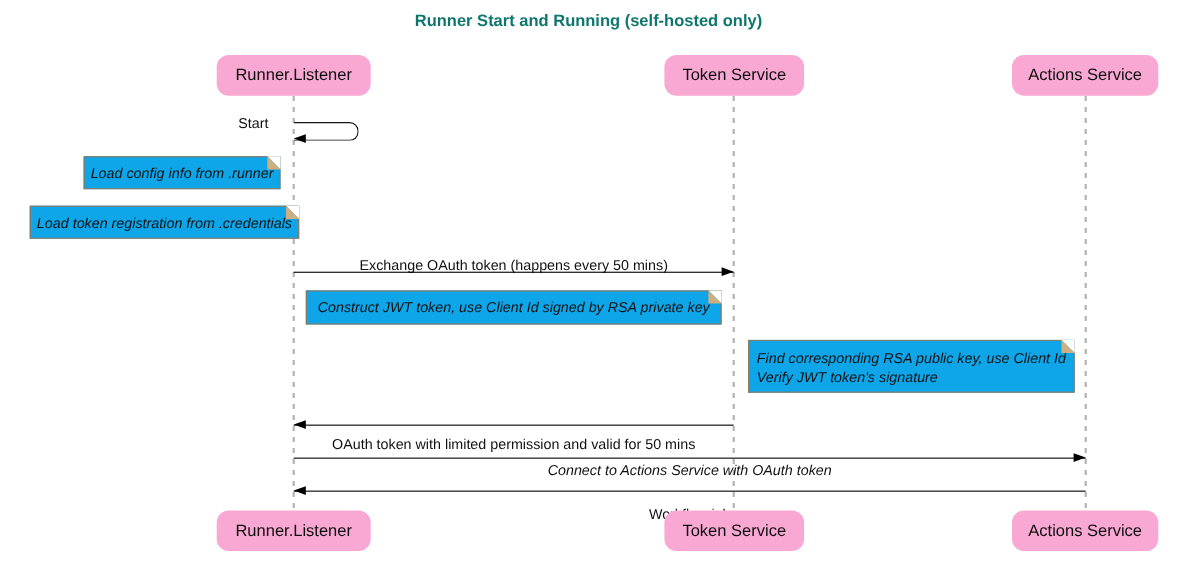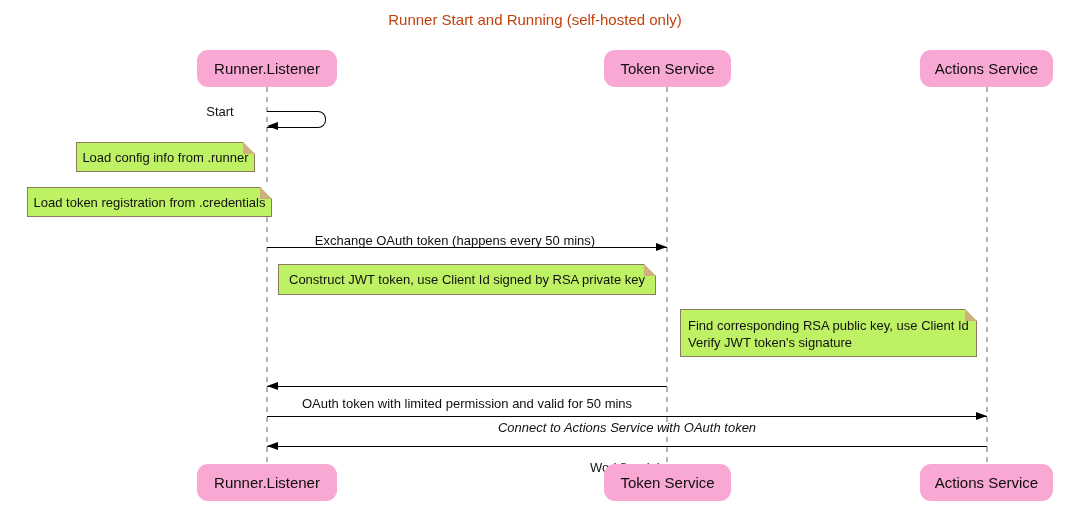--- a/index.html
+++ b/index.html
@@ -2,34 +2,34 @@
 <html><head>
 <meta charset="utf-8">
 <style>
   html,body{margin:0;padding:0;background:#fff;}
   #canvas{
     position:relative;width:1070px;height:525px;background:#ffffff;
     font-family:"Liberation Sans", sans-serif;color:#111;overflow:hidden;
   }
   .title{
     position:absolute;top:11px;left:0;width:1070px;text-align:center;
-    font-size:15px;font-weight:normal;color:#c2410c;
+    font-size:15px;font-weight:bold;color:#0f766e;
   }
   .lifeline{
     position:absolute;top:87px;height:377px;width:2px;
     background:repeating-linear-gradient(to bottom,#b3b3b3 0 5px,transparent 5px 10px);
   }
   .pbox{
     position:absolute;height:37px;background:#f9a8d4;border-radius:11px;
     display:flex;align-items:center;justify-content:center;
     font-size:15px;color:#0d0d0d;box-sizing:border-box;
   }
   .note{
-    position:absolute;background:#bef264;border:1px solid #8a7a60;
-    font-size:13px;box-sizing:border-box;color:#111;
+    position:absolute;background:#0ea5e9;border:1px solid #8a7a60;
+    font-size:13px;box-sizing:border-box;color:#111;font-style:italic;
   }
   .note.center{display:flex;align-items:center;justify-content:center;text-align:center;}
   .note .fold-cut{
     position:absolute;top:-1px;right:-1px;width:0;height:0;
     border-top:12px solid #ffffff;border-left:12px solid transparent;
   }
   .note .fold-flap{
     position:absolute;top:-1px;right:-1px;width:0;height:0;
     border-left:12px solid #cfae7f;border-top:12px solid transparent;
   }
@@ -45,21 +45,21 @@
   .head-left{
     position:absolute;width:0;height:0;
     border-top:4.5px solid transparent;border-bottom:4.5px solid transparent;
     border-right:11px solid #000;
   }
   .self-loop{
     position:absolute;left:267px;top:111px;width:58px;height:15px;
     border-top:1.6px solid #000;border-right:1.6px solid #000;border-bottom:1.6px solid #000;
     border-radius:0 8px 8px 0;
   }
-  .self-label{position:absolute;left:180px;top:104px;width:80px;text-align:center;font-size:13px;white-space:nowrap;}
+  .self-label{position:absolute;left:164px;top:104px;width:80px;text-align:right;font-size:13px;white-space:nowrap;}
   .note-lines{padding:7px 6px 0 7px;line-height:17px;white-space:nowrap;}
 </style>
 </head>
 <body>
 
 <div id="canvas">
 
   <div class="title">Runner Start and Running (self-hosted only)</div>
 
   <div class="lifeline" style="left:266px;"></div>
@@ -85,21 +85,21 @@
     <span class="fold-flap"></span>
     <span>Load config info from .runner</span>
   </div>
 
   <div class="note center" style="left:27px;top:187px;width:245px;height:30px;">
     <span class="fold-cut"></span>
     <span class="fold-flap"></span>
     <span>Load token registration from .credentials</span>
   </div>
 
-  <div class="msg-label" style="left:255px;top:233px;width:400px;">Exchange OAuth token (happens every 50 mins)</div>
+  <div class="msg-label" style="left:267px;top:233px;width:400px;">Exchange OAuth token (happens every 50 mins)</div>
   <div class="msg-line" style="left:267px;top:247px;width:400px;"></div>
   <div class="head-right" style="left:656px;top:243px;"></div>
 
   <div class="note" style="left:680px;top:309px;width:297px;height:48px;">
     <span class="fold-cut"></span>
     <span class="fold-flap"></span>
     <div class="note-lines">
       <div>Find corresponding RSA public key, use Client Id</div>
       <div>Verify JWT token's signature</div>
     </div>

